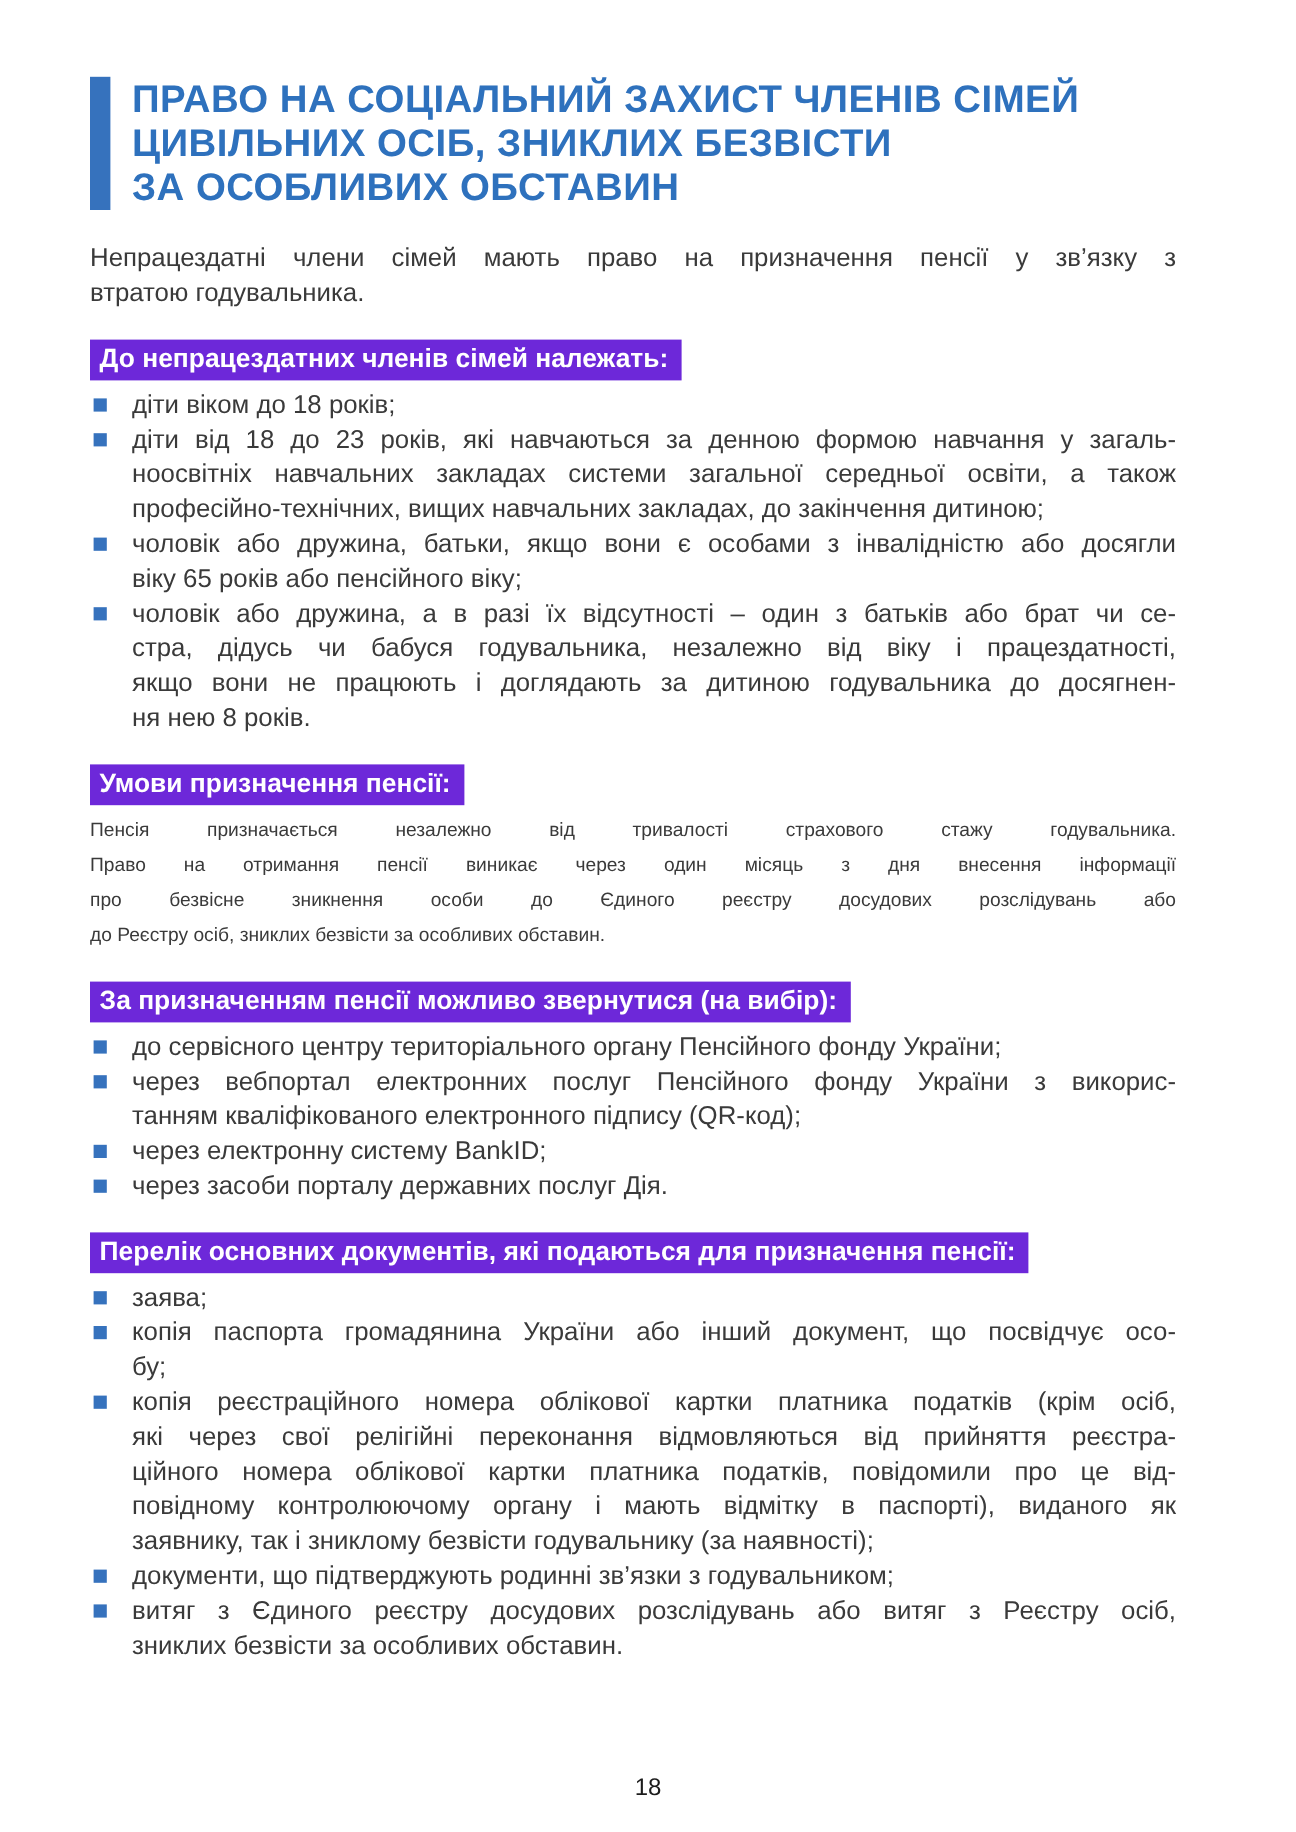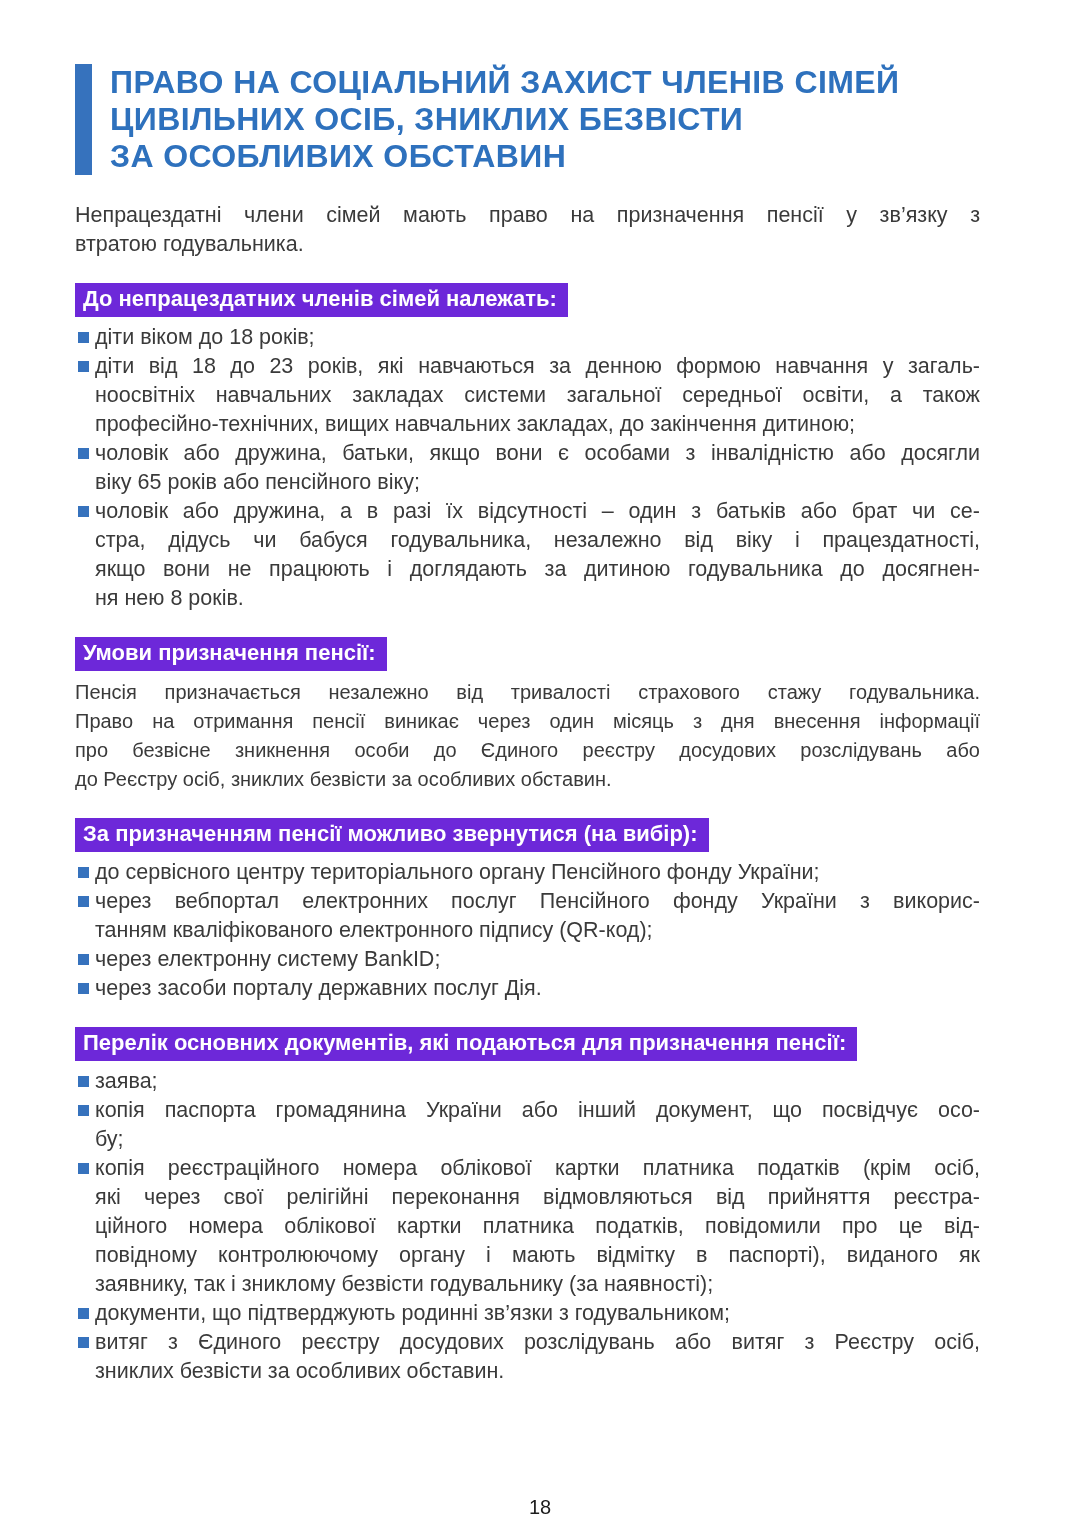--- a/index.html
+++ b/index.html
@@ -52,21 +52,21 @@
     background: #6d28d9;
     color: #ffffff;
     font-weight: 700;
     font-size: 22px;
     line-height: 26px;
     padding: 3px 11px 5px 8px;
     margin: 0;
   }
   .section-paragraph {
     margin: 7px 0 0 0;
-    font-size: 20px;
+    font-size: 16px;
     line-height: 29px;
   }
   .bullet-list {
     list-style: none;
     margin: 6px 0 0 0;
     padding: 0;
   }
   .bullet-item {
     display: flex;
     align-items: flex-start;
@@ -75,28 +75,28 @@
   }
   .bullet-square {
     flex: 0 0 11px;
     width: 11px;
     height: 11px;
     margin: 9px 0 0 3px;
     background: #3672bd;
   }
   .li-text {
     flex: 1 1 auto;
-    margin-left: 6px;
+    margin-left: 21px;
   }
   
   .page-number {
     position: absolute;
     left: 0;
     right: 0;
-    bottom: 8px;
+    bottom: 25px;
     text-align: center;
     font-size: 20px;
     color: #1c1c1c;
   }
 </style>
 </head>
 <body>
 
 <div class="page">
 

